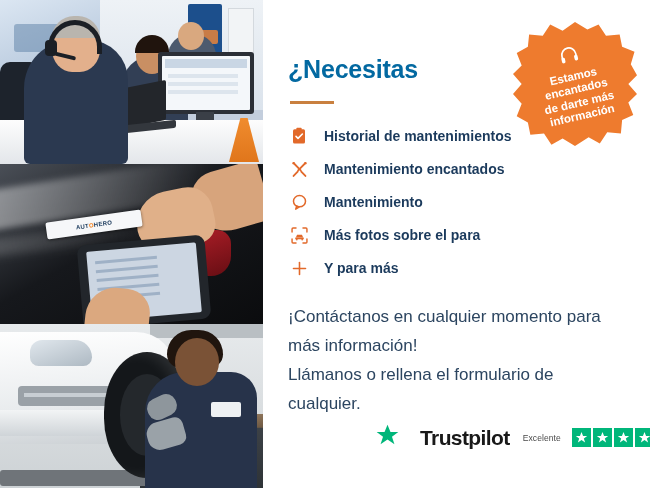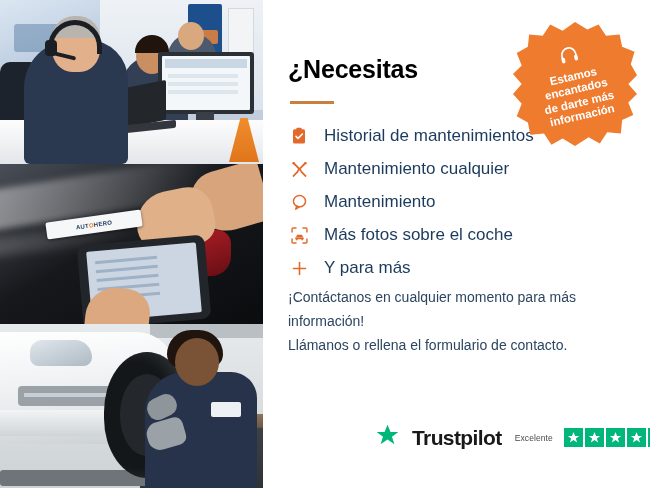--- a/index.html
+++ b/index.html
@@ -270,52 +270,53 @@
     position: absolute; right: 86px; top: 72px; width: 30px; height: 22px;
     background: #8e969c; border-radius: 10px; transform: rotate(-26deg);
   }
 
   
   .content {
     position: relative; flex: 1; padding: 54px 26px 0 25px;
   }
   .heading {
     font-size: 25px; line-height: 1.22; font-weight: 700;
-    color: #000000; letter-spacing: -.2px;
+    color: #0369a1; letter-spacing: -.2px;
   }
   .rule {
     width: 44px; height: 3px; background: #c9803f; margin: 16px 0 0 2px;
   }
 
   
   .features { margin-top: 16px; }
   .feature {
     display: flex; align-items: center; gap: 14px; height: 33px;
   }
   .f-icon {
     width: 22px; height: 22px; flex: 0 0 22px;
     display: flex; align-items: center; justify-content: center;
     color: #e2692a;
   }
   .f-icon svg { display: block; }
   .f-label {
-    font-size: 17px; color: #1b3a5c; font-weight: 400;
+    font-size: 14px; color: #1b3a5c; font-weight: 700;
   }
 
   
   .body-copy {
-    font-size: 14px; line-height: 1.72; color: #2c4560;
+    margin-top: 17px;
+    font-size: 17px; line-height: 1.72; color: #2c4560;
   }
 
   
   .trust {
     position: absolute; left: 112px; bottom: 36px;
     display: flex; align-items: center; gap: 13px;
   }
-  .tp-logo { display: flex; align-items: center; gap: 12px; }
+  .tp-logo { display: flex; align-items: center; gap: 20px; }
   .tp-star-logo { color: #00b67a; }
   .tp-word {
     font-size: 21px; font-weight: 700; color: #191919; letter-spacing: -.6px;
   }
   .tp-right { display: flex; flex-direction: row; align-items: center; gap: 11px; justify-content: center; }
   .tp-excelente {
     font-size: 8.5px; color: #4a4a4a; letter-spacing: .1px;
   }
   .tp-stars { display: flex; gap: 2px; }
   .tp-star {
@@ -466,21 +467,21 @@
         <span class="f-icon">
           <svg width="19" height="19" viewBox="0 0 24 24" fill="none" stroke="#e2692a" stroke-width="2.3" stroke-linecap="round" stroke-linejoin="round">
             <path d="M4.5 3.8l9 9.2"></path>
             <path d="M19.5 3.8l-9.2 9.4"></path>
             <path d="M14.2 14.6l5.3 5.6"></path>
             <path d="M9.7 14.6l-5.2 5.6"></path>
             <circle cx="4.6" cy="4" r="1.5" fill="#e2692a" stroke="none"></circle>
             <circle cx="19.4" cy="4" r="1.5" fill="#e2692a" stroke="none"></circle>
           </svg>
         </span>
-        <span class="f-label">Mantenimiento cualquier</span>
+        <span class="f-label">Mantenimiento encantados</span>
       </div>
 
       <div class="feature">
         <span class="f-icon">
           <svg width="19" height="19" viewBox="0 0 24 24" fill="none" stroke="#e2692a" stroke-width="1.9" stroke-linecap="round" stroke-linejoin="round">
             <ellipse cx="12" cy="10.4" rx="7.6" ry="7.1"></ellipse>
             <path d="M8.6 16.2l-1.4 4.2 4.1-2.6"></path>
           </svg>
         </span>
         <span class="f-label">Mantenimiento</span>
@@ -492,38 +493,38 @@
             <path d="M2.6 7.6V3.8a1.2 1.2 0 0 1 1.2-1.2h3.8"></path>
             <path d="M16.4 2.6h3.8a1.2 1.2 0 0 1 1.2 1.2v3.8"></path>
             <path d="M21.4 16.4v3.8a1.2 1.2 0 0 1-1.2 1.2h-3.8"></path>
             <path d="M7.6 21.4H3.8a1.2 1.2 0 0 1-1.2-1.2v-3.8"></path>
             <path d="M6.6 14.6h10.8v2.2H6.6z" fill="#e2692a" stroke="none"></path>
             <path d="M7.4 14.4l1.5-3.2h6.2l1.5 3.2" fill="#e2692a" stroke="none"></path>
             <circle cx="8.6" cy="17.3" r="1.05" fill="#e2692a" stroke="none"></circle>
             <circle cx="15.4" cy="17.3" r="1.05" fill="#e2692a" stroke="none"></circle>
           </svg>
         </span>
-        <span class="f-label">Más fotos sobre el coche</span>
+        <span class="f-label">Más fotos sobre el para</span>
       </div>
 
       <div class="feature">
         <span class="f-icon">
           <svg width="19" height="19" viewBox="0 0 24 24" fill="none" stroke="#e2692a" stroke-width="2" stroke-linecap="round">
             <path d="M12 4.4v15.2"></path>
             <path d="M4.4 12h15.2"></path>
           </svg>
         </span>
         <span class="f-label">Y para más</span>
       </div>
 
     </div>
 
     <p class="body-copy">
       <span>¡Contáctanos en cualquier momento para más información!</span><br>
-      <span>Llámanos o rellena el formulario de contacto.</span>
+      <span>Llámanos o rellena el formulario de cualquier.</span>
     </p>
 
     <div class="trust">
       <div class="tp-logo">
         <span class="tp-star-logo">
           <svg width="25" height="25" viewBox="0 0 24 24" fill="#00b67a">
             <path d="M12 1.6l2.85 7.1H22.4l-6.1 4.6 2.35 7.1L12 15.9l-6.65 4.5 2.35-7.1-6.1-4.6h7.55z"></path>
           </svg>
         </span>
         <span class="tp-word">Trustpilot</span>

